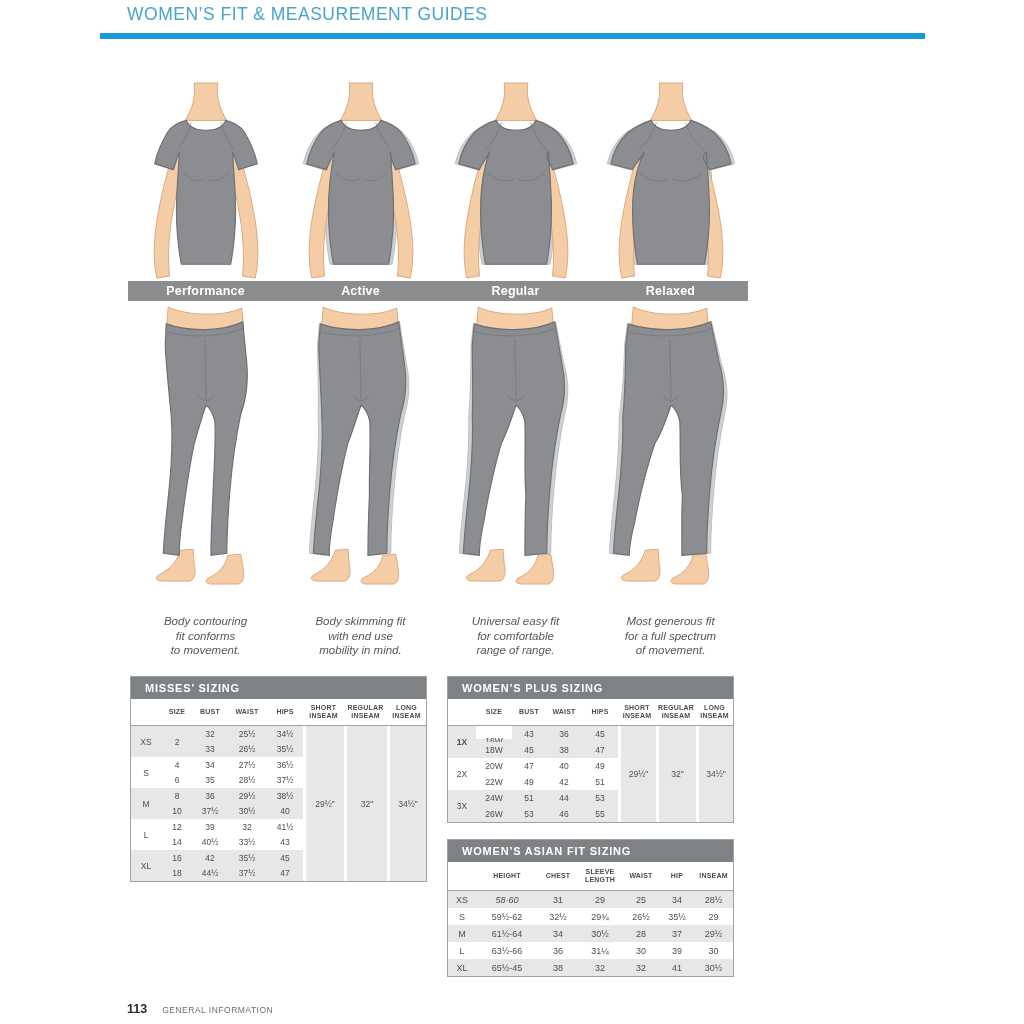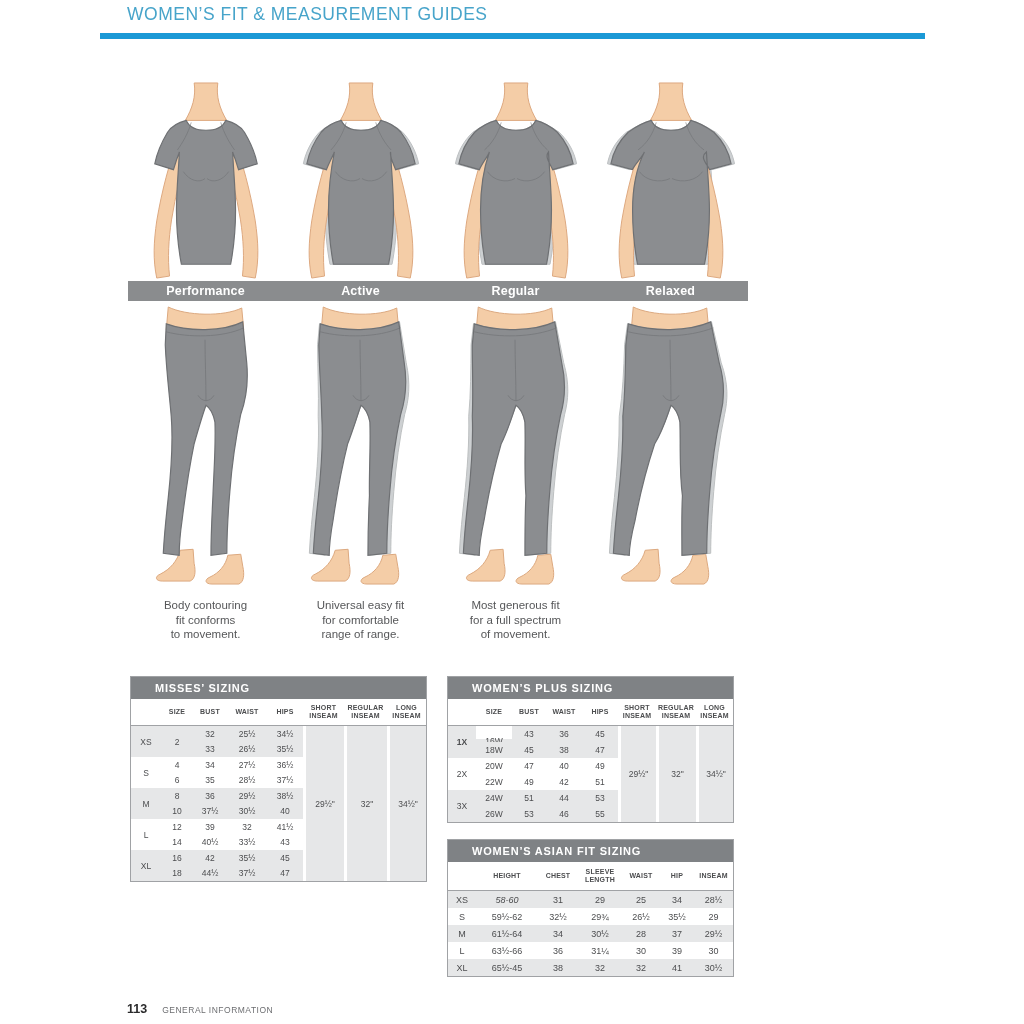--- a/index.html
+++ b/index.html
@@ -10,27 +10,27 @@
   .hdr-title{position:absolute;left:127px;top:4px;font-size:17.5px;letter-spacing:.5px;color:#47a4ca;font-weight:400;}
   .rule{position:absolute;left:100px;top:33px;width:825px;height:6px;background:#1b99d6;}
 
   .figs{position:absolute;left:128px;top:75px;width:620px;}
   .frow{display:flex;}
   .fcell{width:155px;display:flex;justify-content:center;align-items:flex-end;}
   .shirt-row{height:206px;}
   .labels-bar{height:20px;background:#8a8c8e;display:flex;}
   .label-cell{width:155px;color:#fff;font-weight:700;font-size:12.5px;display:flex;align-items:center;justify-content:center;letter-spacing:.2px;}
   .pants-row{height:287px;margin-top:2px;}
-  .desc-row{display:flex;margin-top:8px;}
+  .desc-row{display:flex;margin-top:24px;font-style:italic;}
   .desc{width:155px;text-align:center;font-size:11.5px;line-height:1.28;color:#565759;white-space:pre-line;}
 
   .tables{position:absolute;left:130px;top:676px;display:flex;gap:20px;align-items:flex-start;}
   .tcol{display:flex;flex-direction:column;}
   .tbl{border:1px solid #a0a2a5;background:#fff;}
-  .tbl-title{height:22px;background:#7f8285;color:#fff;font-weight:700;font-size:11px;letter-spacing:.8px;display:flex;align-items:center;padding-left:24px;}
+  .tbl-title{height:22px;background:#7f8285;color:#fff;font-weight:700;font-size:11px;letter-spacing:.8px;display:flex;align-items:center;padding-left:14px;}
   .thead{display:grid;height:26px;border-bottom:1px solid #a0a2a5;background:#fff;}
   .hc{display:flex;align-items:center;justify-content:center;font-size:7px;font-weight:700;color:#4c4d4f;white-space:pre-line;text-align:center;line-height:1.15;letter-spacing:.2px;}
   .gbody{display:grid;}
   .c{display:flex;align-items:center;justify-content:center;font-size:8.5px;color:#4c4d4f;}
   .stripe{background:#e6e7e8;}
   .ins{background:#e6e7e8;border-left:3px solid #fff;}
   .asian .c{font-size:9px;}
   .asian-tbl{margin-top:16px;}
 
   .footer{position:absolute;left:127px;top:1002px;display:flex;align-items:baseline;gap:15px;}
@@ -167,20 +167,23 @@
       <path d="M77,35 C77,55 78,75 78,97"></path>
       <path d="M70,91 C74,98 82,98 86,91"></path>
     </g>
   </svg>
       </div>
   </div>
   <div class="desc-row">
     <div class="desc">Body contouring
 fit conforms
 to movement.</div>
+    <div class="desc">Body skimming fit
+with end use
+mobility in mind.</div>
     <div class="desc">Universal easy fit
 for comfortable
 range of range.</div>
     <div class="desc">Most generous fit
 for a full spectrum
 of movement.</div>
   </div>
 </div>
 
 <div class="tables">

